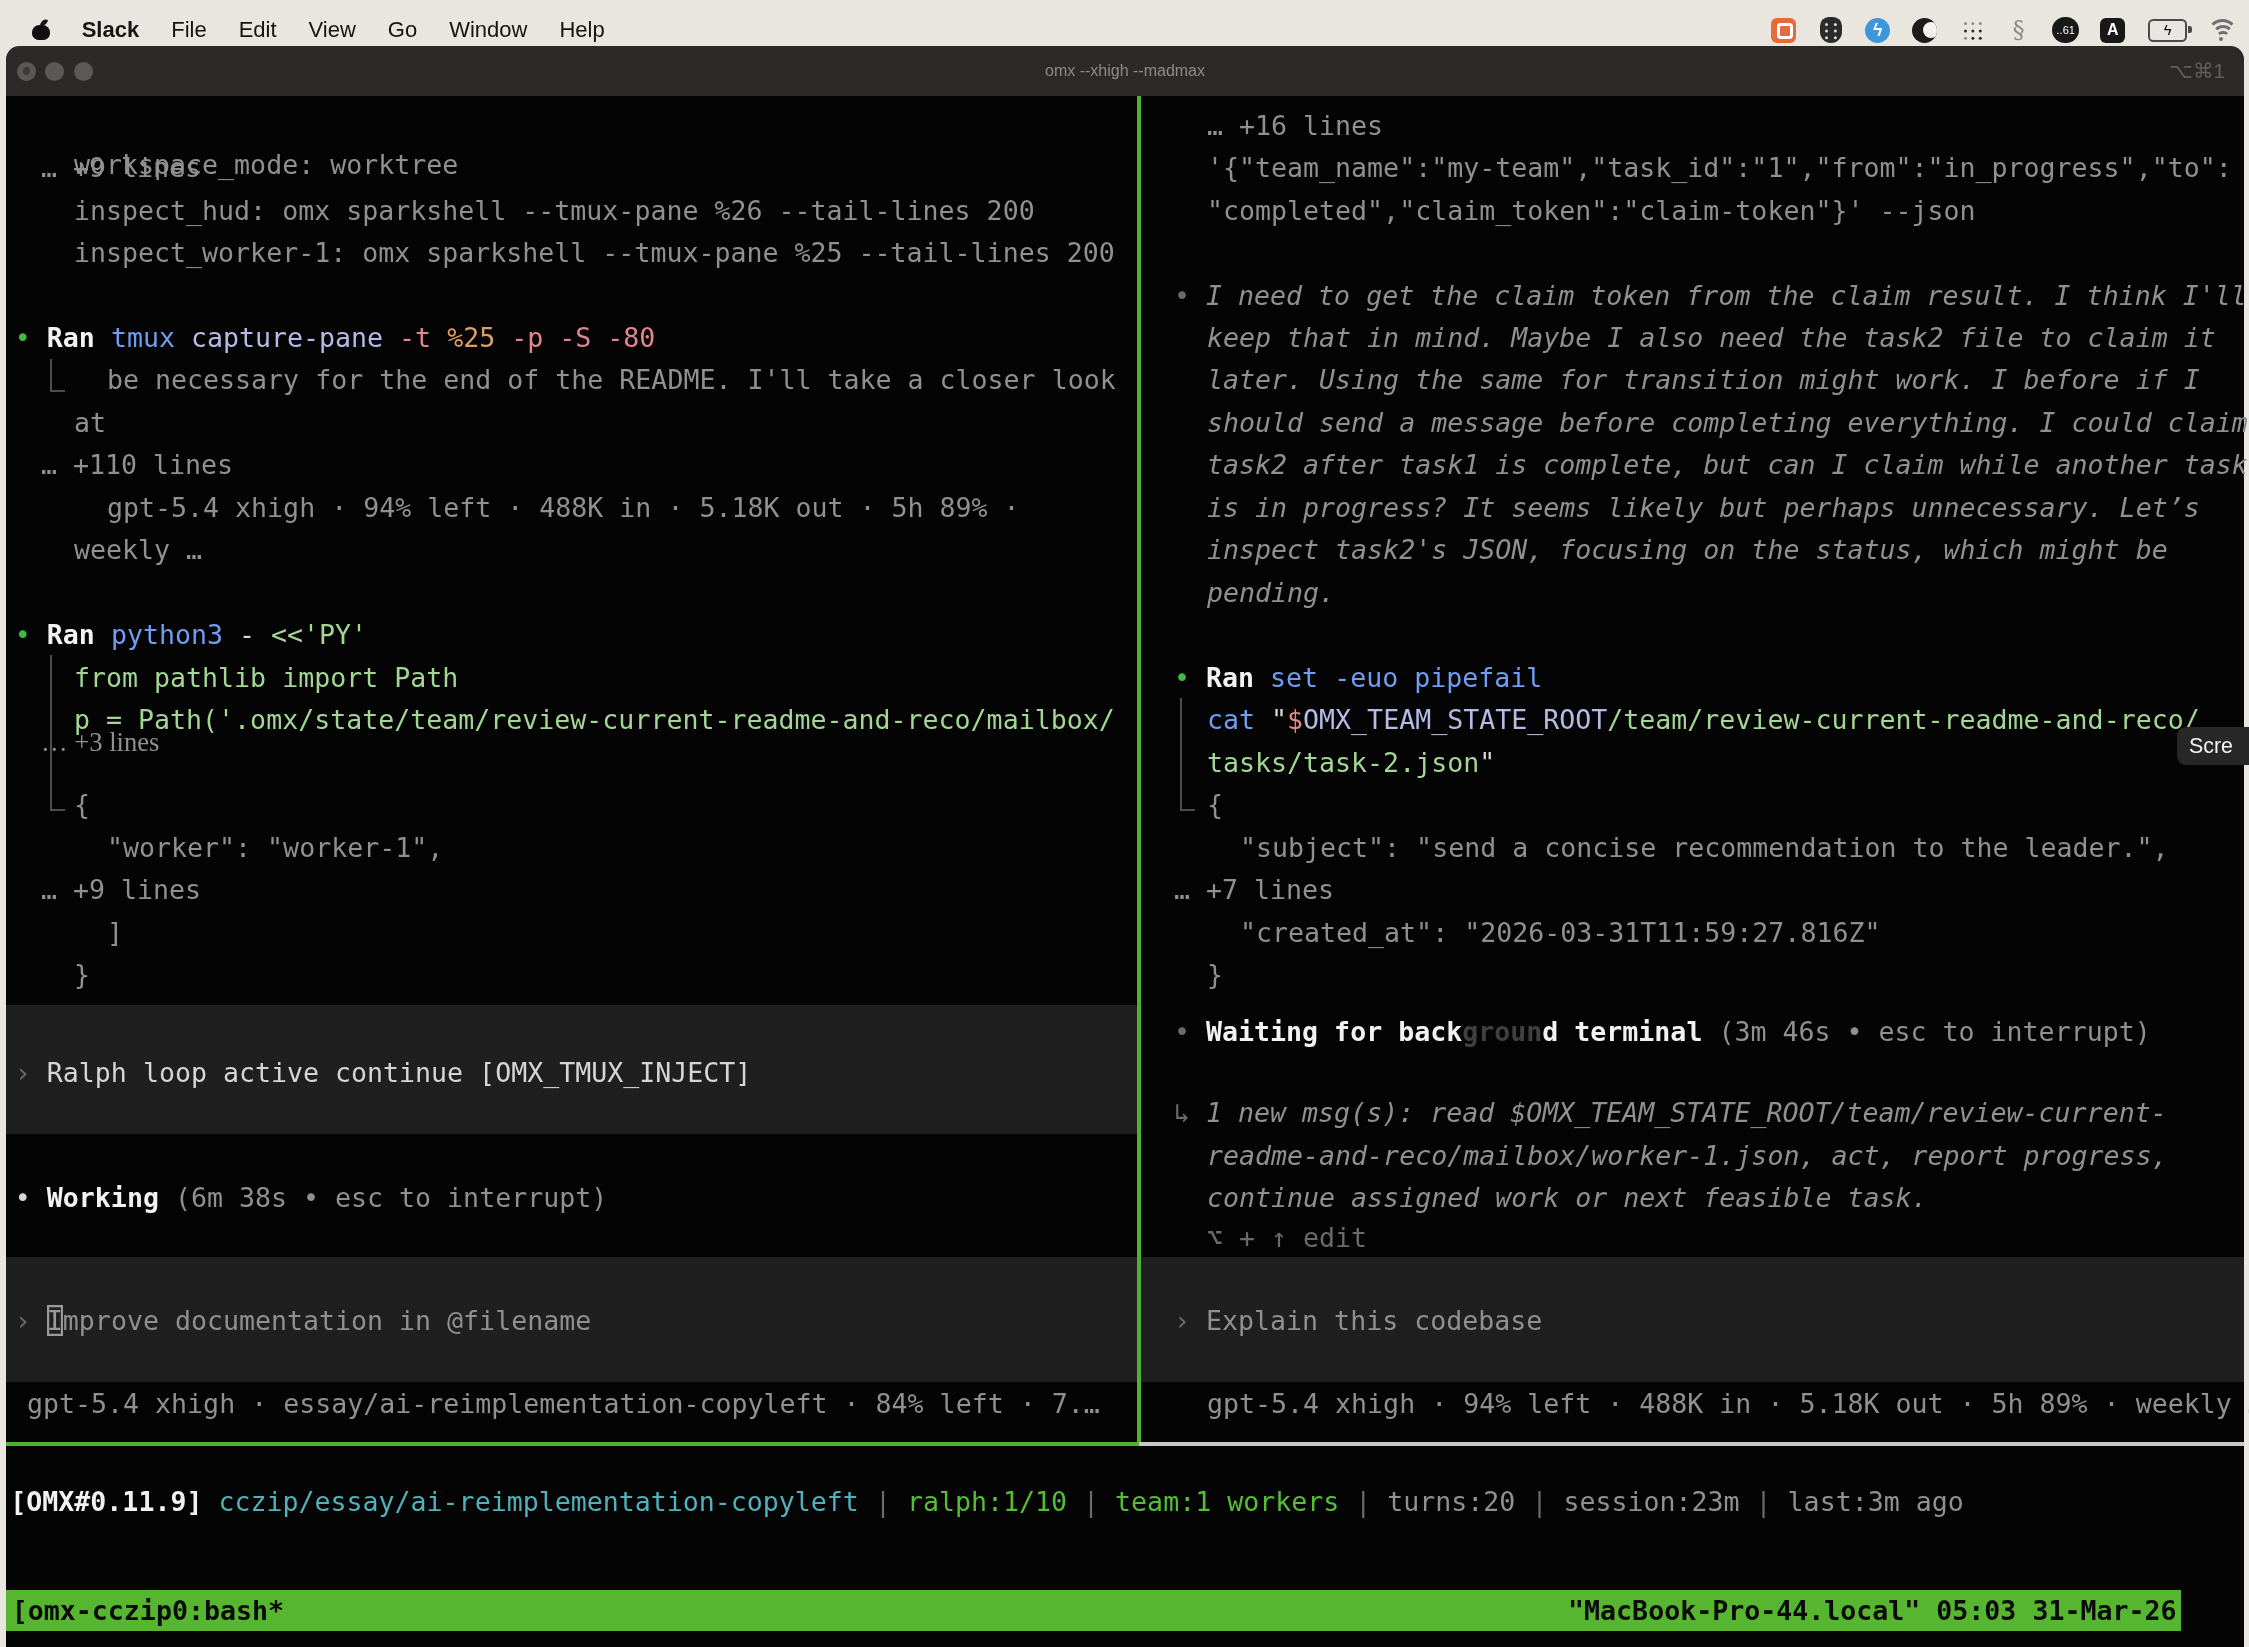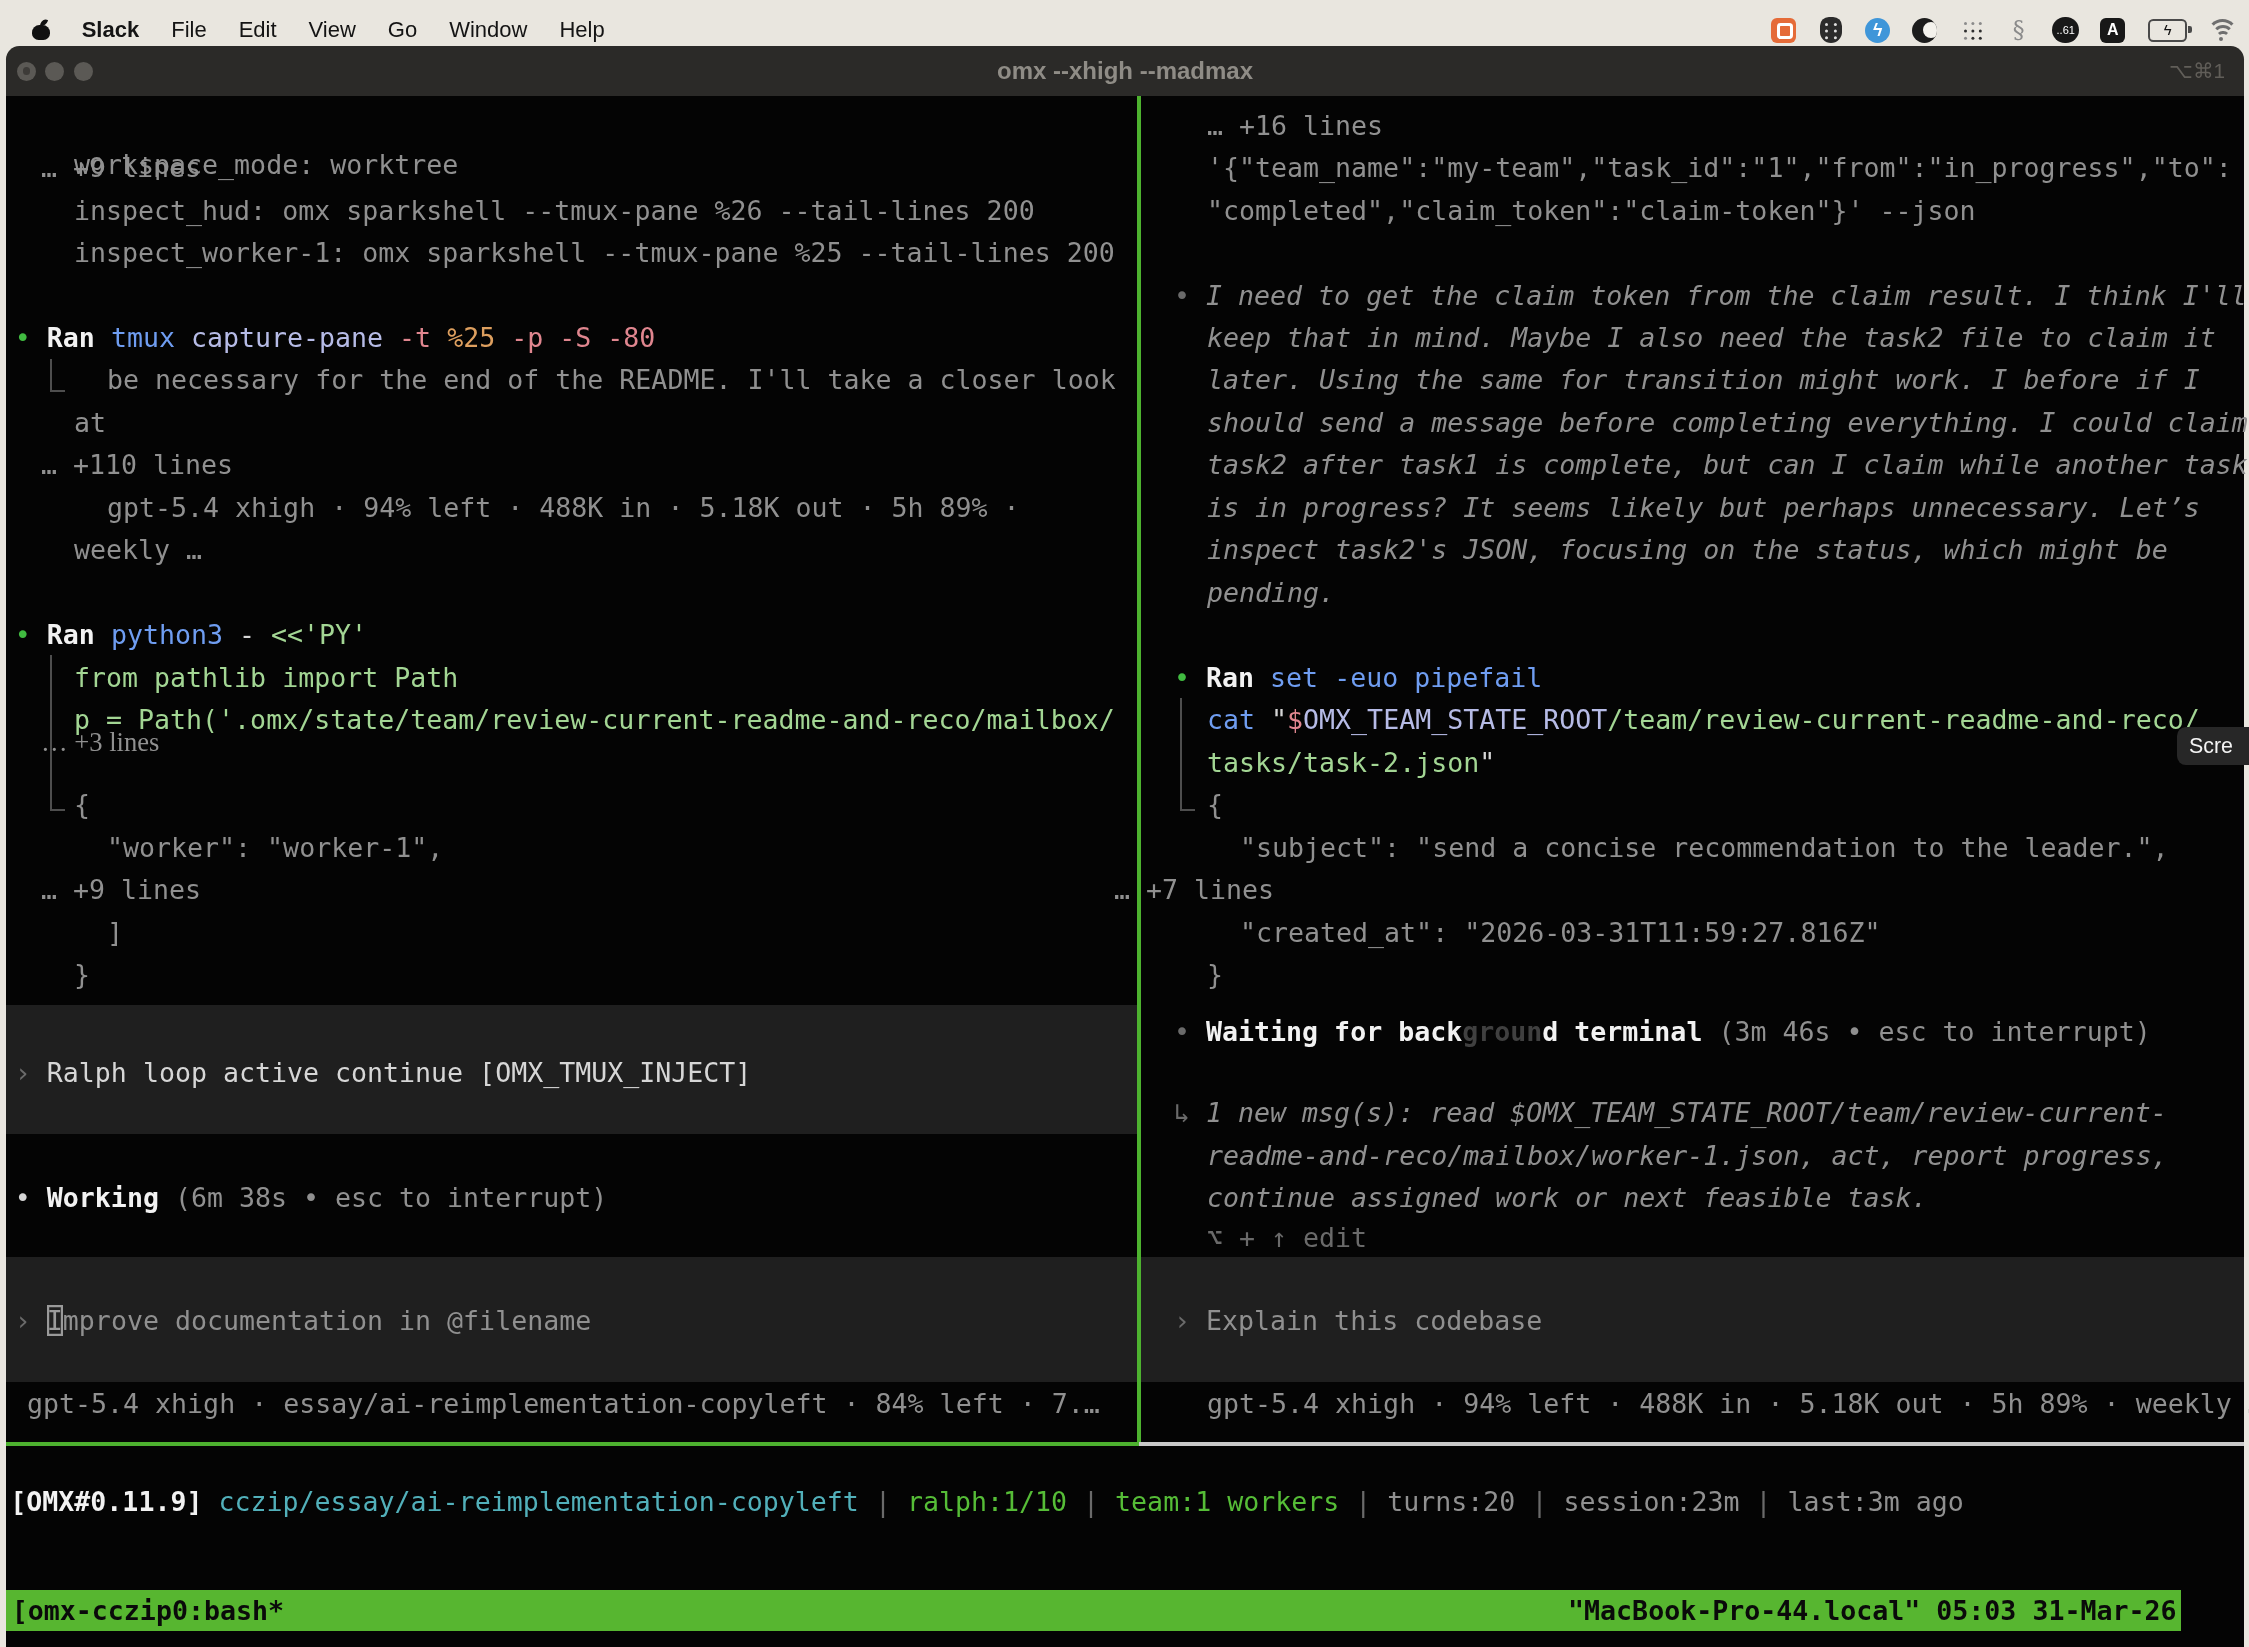--- a/index.html
+++ b/index.html
@@ -36,21 +36,21 @@
   .wifi i:nth-child(1){width:25px;height:25px;top:0;margin-left:-15.5px;}
   .wifi i:nth-child(2){width:16px;height:16px;top:5.9px;margin-left:-11px;}
   .wifi i:nth-child(3){width:7.4px;height:7.4px;top:11.8px;margin-left:-6.6px;}
   .wifi b{position:absolute;left:50%;top:17.7px;width:4.4px;height:4.4px;margin-left:-3.7px;background:#6f6f6f;border-radius:50%;}
 
   
   .titlebar{position:absolute;left:5.9px;right:5.9px;top:46px;height:50px;background:#2b2a28;border-radius:13.3px 13.3px 0 0;}
   .lights{position:absolute;left:11px;top:15.5px;display:flex;gap:9.6px;}
   .light{width:19px;height:19px;border-radius:50%;background:#5b5955;position:relative;}
   .light.close::after{content:"";position:absolute;left:5.9px;top:5.9px;width:7.4px;height:7.4px;border-radius:50%;background:#3d3b38;}
-  .win-title{position:absolute;left:0;right:0;top:0;height:64px;line-height:50px;text-align:center;color:#8f8c86;font-size:24px;font-weight:bold;}
+  .win-title{position:absolute;left:0;right:0;top:0;height:64px;line-height:50px;text-align:center;color:#8f8c86;font-size:16px;font-weight:normal;}
   .win-shortcut{position:absolute;right:19px;top:0;height:50px;line-height:50px;color:#615e59;font-size:20.7px;}
 
   
   .term{position:absolute;left:5.9px;right:5.9px;top:96px;bottom:0;background:#040404;}
   .band{position:absolute;background:#1f1f1f;z-index:1;}
   .band-ralph{left:5.9px;top:1005px;width:1132px;height:129px;}
   .band-improve{left:5.9px;top:1257px;width:1132px;height:125px;}
   .band-explain{left:1141px;top:1257px;width:1103px;height:125px;}
 
   .pane-divider-v{position:absolute;left:1137px;top:96px;width:4.4px;height:1346px;background:#4db22f;z-index:3;}
@@ -204,21 +204,21 @@
         <div class="tline it" style="left: 1207px; top: 402px;"><span class="c-g">should send a message before completing everything. I could claim</span></div>
         <div class="tline it" style="left: 1207px; top: 444px;"><span class="c-g">task2 after task1 is complete, but can I claim while another task</span></div>
         <div class="tline it" style="left: 1207px; top: 487px;"><span class="c-g">is in progress? It seems likely but perhaps unnecessary. Let’s</span></div>
         <div class="tline it" style="left: 1207px; top: 529px;"><span class="c-g">inspect task2's JSON, focusing on the status, which might be</span></div>
         <div class="tline it" style="left: 1207px; top: 572px;"><span class="c-g">pending.</span></div>
         <div class="tline" style="left: 1174px; top: 657px;"><span class="c-gb">• </span><span class="c-w">Ran </span><span class="c-bl">set </span><span class="c-bl">-euo pipefail</span></div>
         <div class="tline" style="left: 1207px; top: 699px;"><span class="c-bl">cat </span><span class="c-fg">"</span><span class="c-pk">$</span><span class="c-lav">OMX_TEAM_STATE_ROOT</span><span class="c-gr">/team/review-current-readme-and-reco/</span></div>
         <div class="tline" style="left: 1207px; top: 742px;"><span class="c-gr">tasks/task-2.json</span><span class="c-fg">"</span></div>
         <div class="tline" style="left: 1207px; top: 784px;"><span class="c-g">{</span></div>
         <div class="tline" style="left: 1240px; top: 827px;"><span class="c-g">"subject": "send a concise recommendation to the leader.",</span></div>
-        <div class="tline" style="left: 1114px; top: 869px;"><span class="c-g">… +7 lines</span></div>
+        <div class="tline" style="left: 1174px; top: 869px;"><span class="c-g">… +7 lines</span></div>
         <div class="tline" style="left: 1240px; top: 912px;"><span class="c-g">"created_at": "2026-03-31T11:59:27.816Z"</span></div>
         <div class="tline" style="left: 1207px; top: 954px;"><span class="c-g">}</span></div>
         <div class="tline" style="left: 1174px; top: 1011px;"><span class="c-dim">• </span><span class="c-w">Waiting for back</span><span class="c-wsh">groun</span><span class="c-w">d terminal </span><span class="c-g">(3m 46s • esc to interrupt)</span></div>
         <div class="tline it" style="left: 1174px; top: 1092px;"><span class="c-dim">↳ </span><span class="c-g">1 new msg(s): read $OMX_TEAM_STATE_ROOT/team/review-current-</span></div>
         <div class="tline it" style="left: 1207px; top: 1135px;"><span class="c-g">readme-and-reco/mailbox/worker-1.json, act, report progress,</span></div>
         <div class="tline it" style="left: 1207px; top: 1177px;"><span class="c-g">continue assigned work or next feasible task.</span></div>
         <div class="tline" style="left: 1207px; top: 1217px;"><span class="c-dim">⌥ + ↑ edit</span></div>
         <div class="tline" style="left: 1174px; top: 1300px;"><span class="c-dim">› </span><span class="c-g">Explain this codebase</span></div>
         <div class="tline" style="left: 1207px; top: 1383px;"><span class="c-g">gpt-5.4 xhigh · 94% left · 488K in · 5.18K out · 5h 89% · weekly …</span></div>
       </div>

